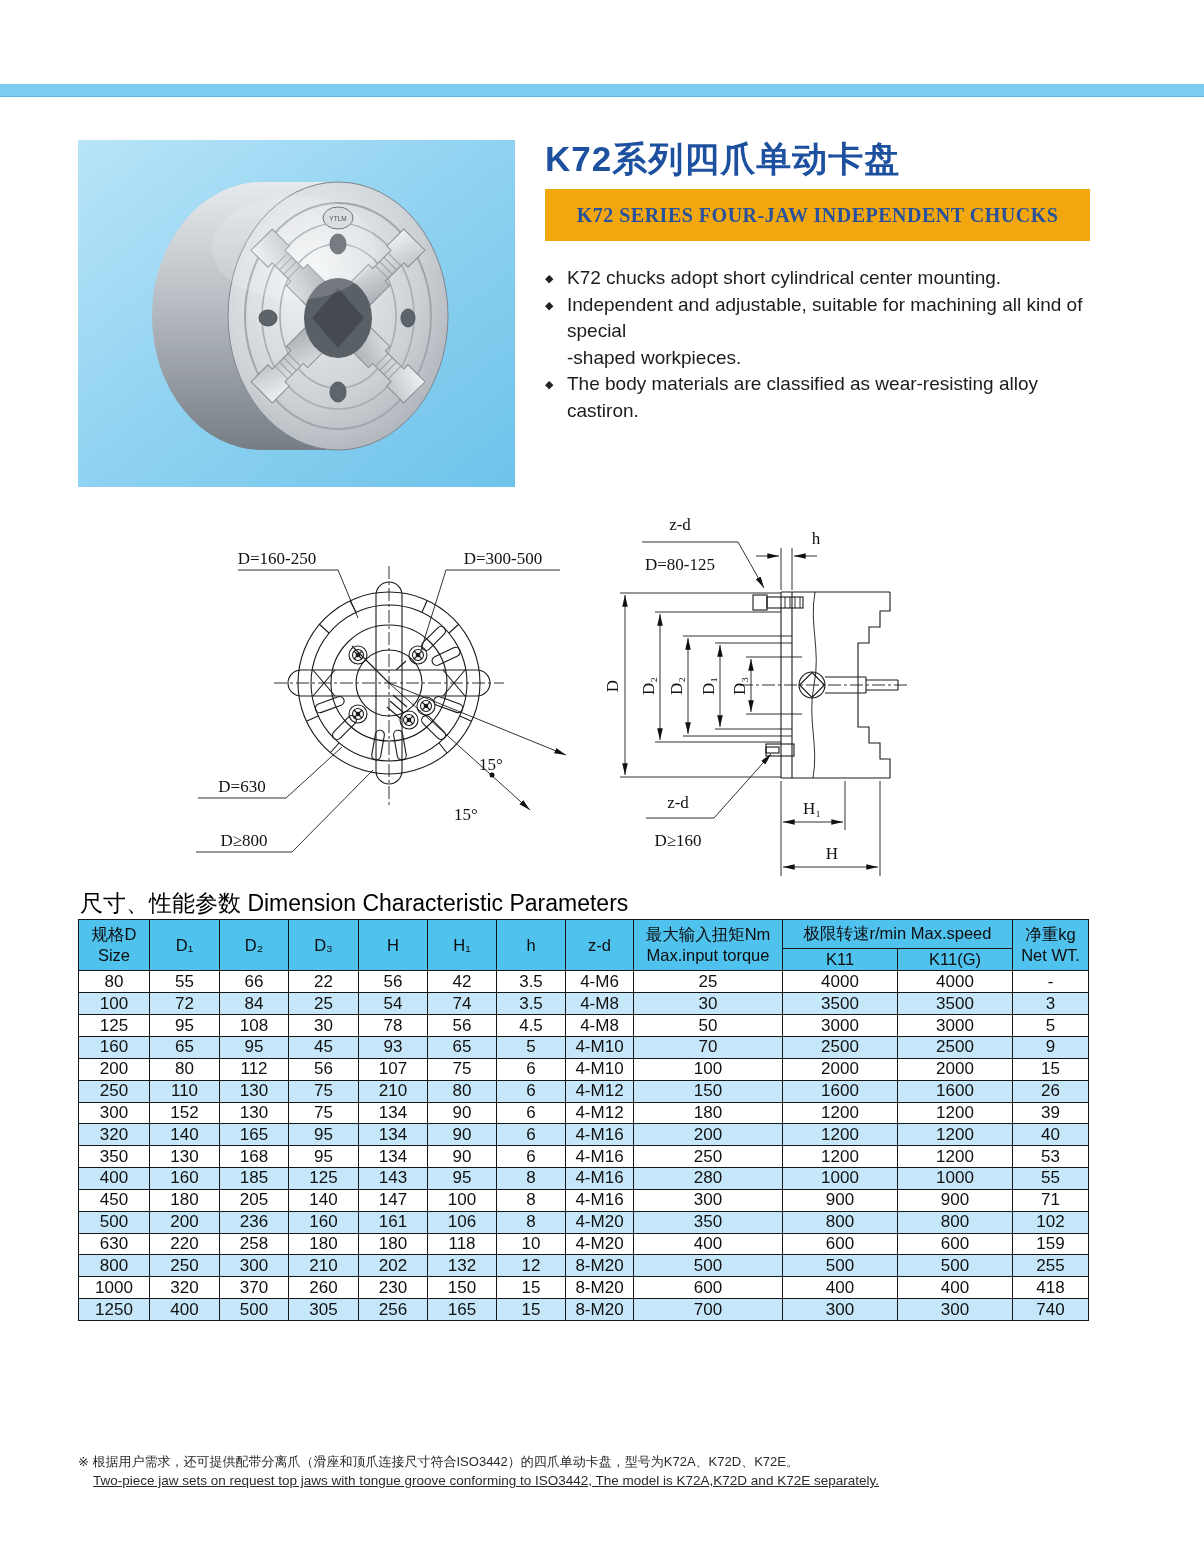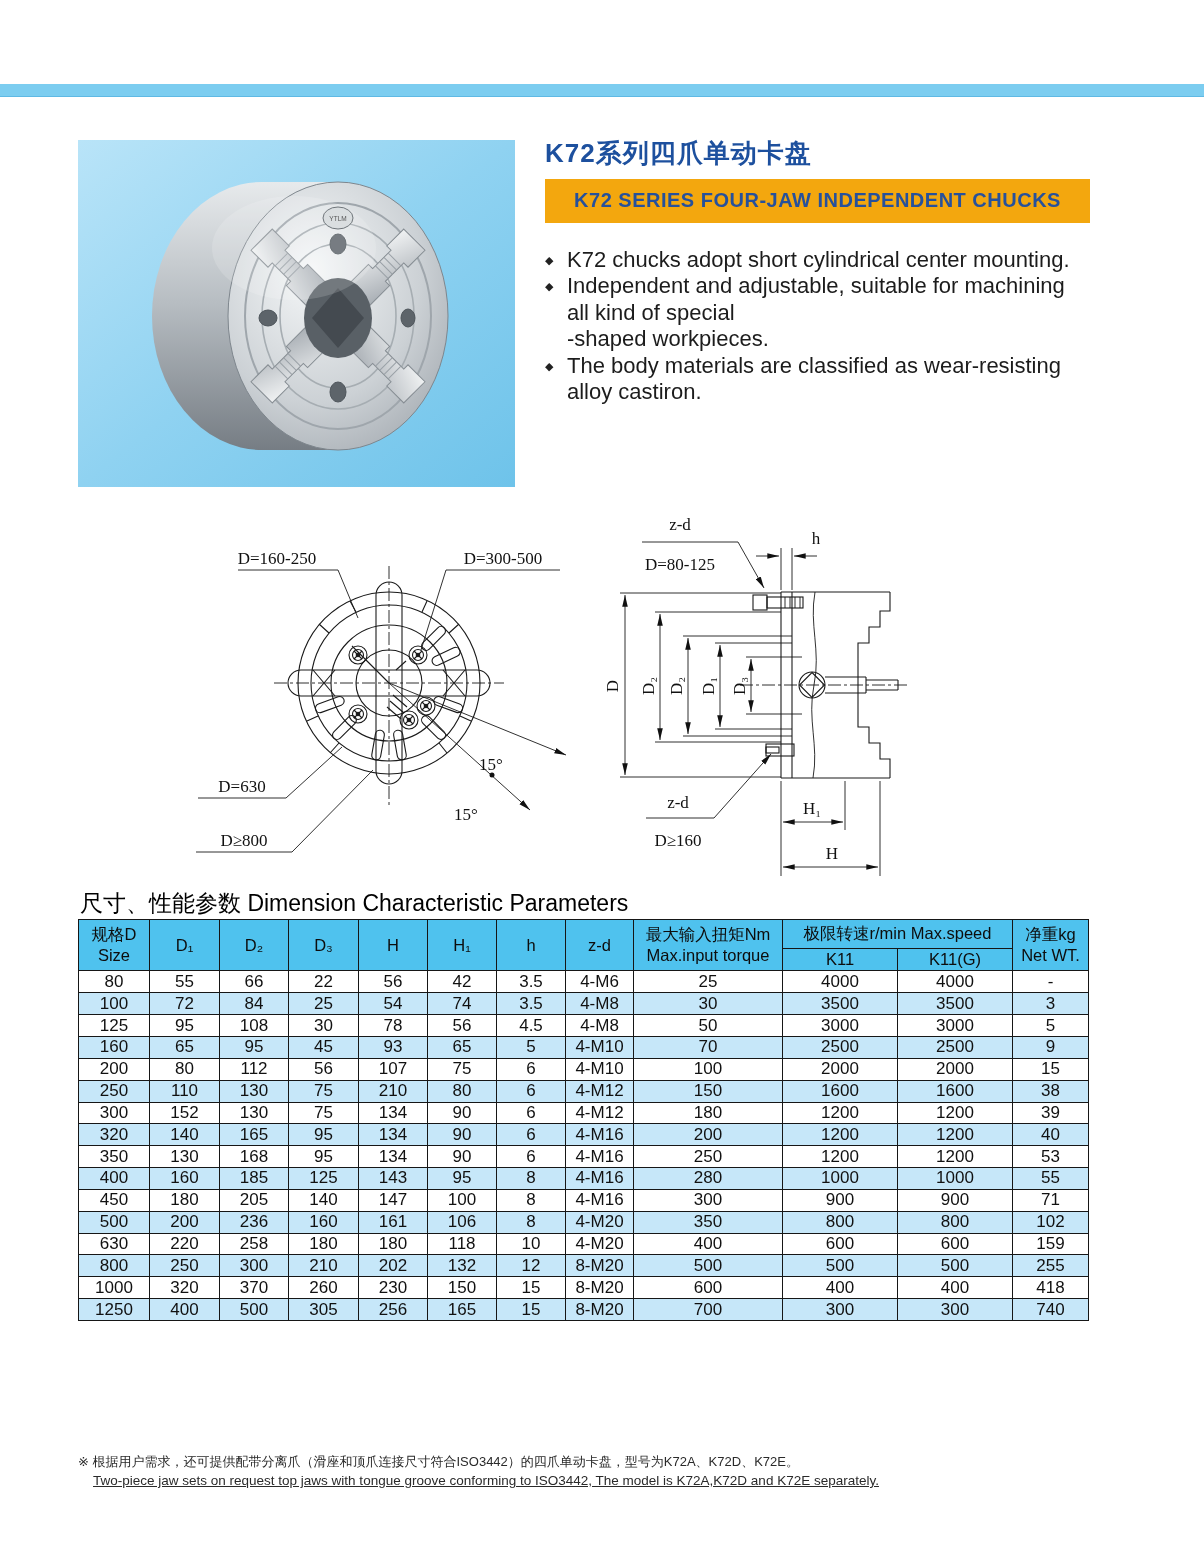--- a/index.html
+++ b/index.html
@@ -3,29 +3,29 @@
 <meta charset="utf-8">
 <style>
   html,body{margin:0;padding:0;background:#ffffff;}
   .page{position:relative;width:1204px;height:1558px;background:#ffffff;overflow:hidden;
         font-family:"Liberation Sans","DejaVu Sans",sans-serif;color:#1a1a1a;}
   .top-band{position:absolute;left:0;top:84px;width:1204px;height:12px;background:#7ccdf0;border-bottom:1px solid #5fb9e4;}
   
   .photo-box{position:absolute;left:78px;top:140px;width:437px;height:347px;}
   .photo-box svg{display:block;}
   .hero-right{position:absolute;left:545px;top:139px;width:545px;}
-  .page-title{margin:0;font-size:26px;font-weight:bold;color:#1d509e;letter-spacing:1px;line-height:1.15;}
-  .subtitle-bar{margin-top:10px;height:44px;background:#f3a70e;display:flex;align-items:center;justify-content:center;}
+  .page-title{margin:0;font-size:35px;font-weight:bold;color:#1d509e;letter-spacing:1px;line-height:1.15;}
+  .subtitle-bar{margin-top:10px;height:52px;background:#f3a70e;display:flex;align-items:center;justify-content:center;font-family:Liberation Serif, serif;}
   .subtitle-bar span{font-size:20px;font-weight:bold;color:#27519b;letter-spacing:.5px;}
   .features{list-style:none;margin:0;padding:0;}
   .features-zh{margin-top:38px;}
   .features-en{margin-top:24px;}
   .features li{position:relative;padding-left:22px;color:#1c1c1c;white-space:pre-line;}
   .features-zh li{font-size:19px;line-height:30px;}
-  .features-en li{font-size:22px;line-height:26.5px;}
+  .features-en li{font-size:19px;line-height:26.5px;}
   .features li::before{content:"◆";position:absolute;left:0;top:0;font-size:11px;line-height:inherit;color:#222;}
   
   .drawing{position:absolute;}
   .drawing-left{left:180px;top:520px;}
   .drawing-right{left:590px;top:500px;}
   .cad{stroke:#1a1a1a;fill:none;stroke-width:1.1;}
   .cad-thin{stroke:#1a1a1a;fill:none;stroke-width:0.9;}
   .cad-text{font-family:"Liberation Serif","DejaVu Serif",serif;font-size:17px;fill:#111;stroke:none;}
   
   .table-title{position:absolute;left:80px;top:888px;font-size:23px;color:#000;}
@@ -416,21 +416,21 @@
           <td>110</td>
           <td>130</td>
           <td>75</td>
           <td>210</td>
           <td>80</td>
           <td>6</td>
           <td>4-M12</td>
           <td>150</td>
           <td>1600</td>
           <td>1600</td>
-          <td>38</td>
+          <td>26</td>
         </tr>
         <tr>
           <td>300</td>
           <td>152</td>
           <td>130</td>
           <td>75</td>
           <td>134</td>
           <td>90</td>
           <td>6</td>
           <td>4-M12</td>

